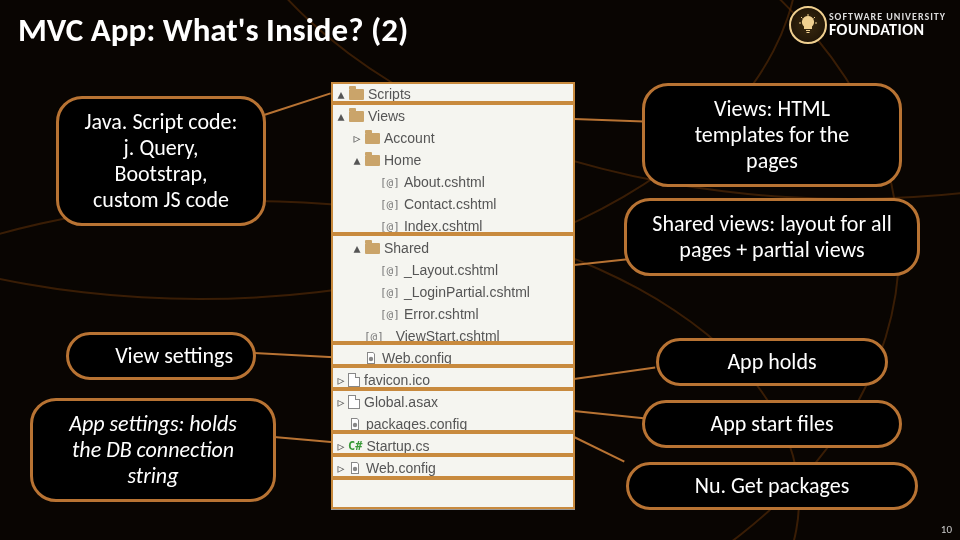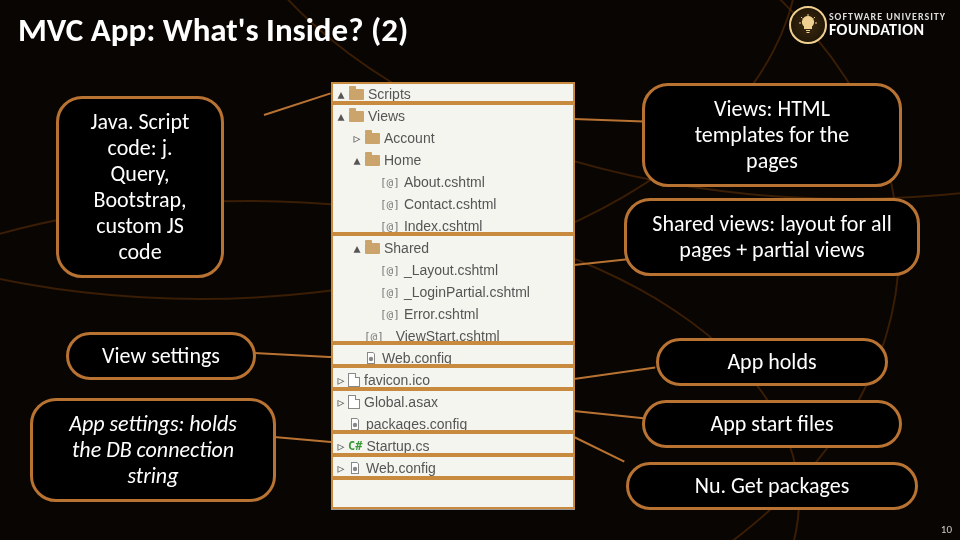--- a/index.html
+++ b/index.html
@@ -43,22 +43,22 @@
     background:#000;
     border:3px solid #b87333;
     border-radius:26px;
     padding:10px 24px;
     text-align:center;
     color:#fff;
     font-size:22px;
     line-height:1.18;
   }
   
-  .b-js   {left:56px; top:96px;  width:168px;text-align:center;}
-  .b-vset {left:66px; top:332px; width:190px;padding:8px 20px;}
+  .b-js   {left:56px; top:96px;  width:210px;text-align:center;}
+  .b-vset {left:66px; top:332px; width:190px;padding:8px 20px;text-align:right;}
   .b-app  {left:30px; top:398px; width:246px;font-style:italic;}
   
   .b-views {right:58px;top:83px;  width:260px;}
   .b-shared{right:40px;top:198px; width:296px;}
   .b-icon  {right:72px;top:338px; width:232px;padding:8px 20px;}
   .b-start {right:58px;top:400px; width:260px;padding:8px 20px;}
   .b-nuget {right:42px;top:462px; width:292px;padding:8px 20px;}
   
   
   .line{position:absolute;height:2px;background:#b87333;}

